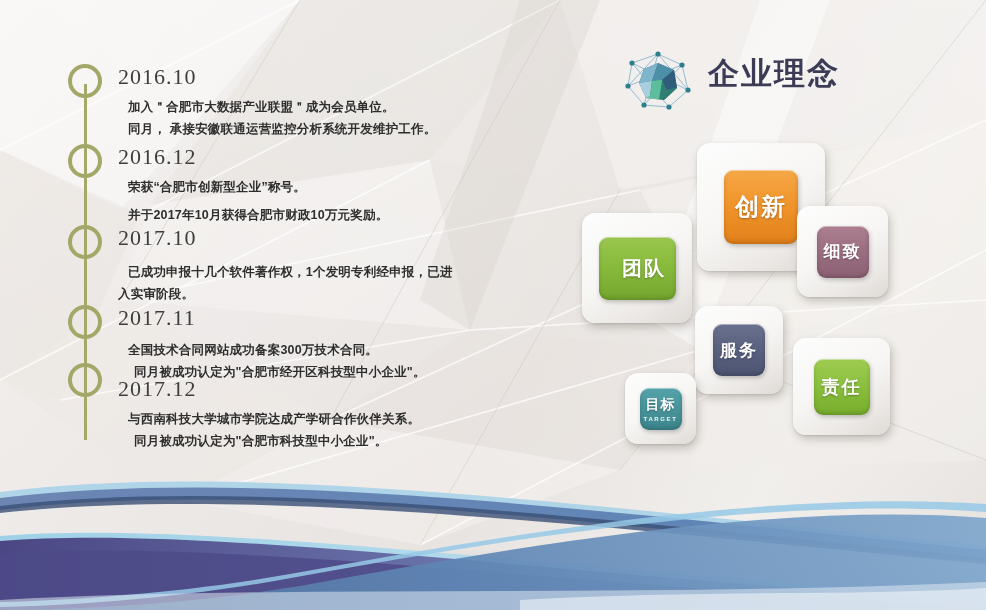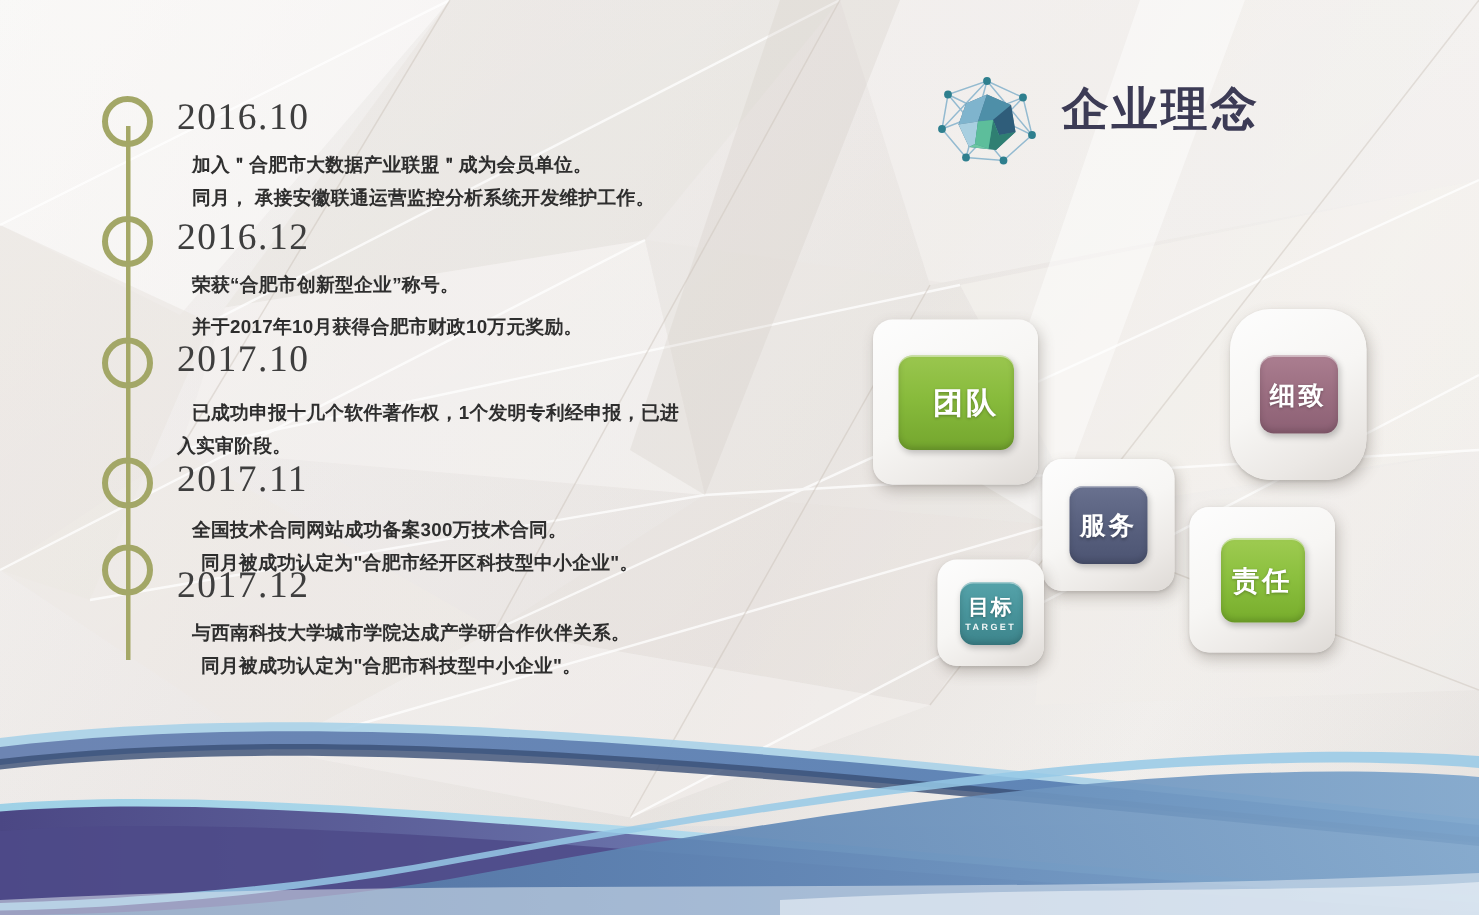--- a/index.html
+++ b/index.html
@@ -17,21 +17,21 @@
   }
   .bg-svg{position:absolute;inset:0;width:986px;height:610px;}
 
   
   .timeline{position:absolute;left:0;top:0;width:540px;height:470px;}
   .tl-axis{position:absolute;left:84px;top:84px;width:3px;height:356px;background:#a5a867;}
   .tl-node{position:absolute;width:34px;height:34px;border-radius:50%;
     border:4px solid #a3a767;background:transparent;box-sizing:border-box;}
   .tl-entry{position:absolute;left:118px;width:400px;}
   .tl-date{font-family:"Liberation Serif","DejaVu Serif",serif;
-    font-size:25px;color:#3e3e3e;letter-spacing:1px;line-height:1;}
+    font-size:22px;color:#3e3e3e;letter-spacing:1px;line-height:1;}
   .tl-lines{margin-top:9px;}
   .tl-line{font-size:12.5px;font-weight:bold;color:#2e2e2e;line-height:1.72;
     letter-spacing:.2px;white-space:nowrap;}
   .tl-line.ind{padding-left:10px;}
 
   
   .hdr{position:absolute;left:622px;top:50px;width:330px;height:60px;}
   .hdr-logo{position:absolute;left:0;top:0;width:72px;height:62px;}
   .hdr-title{position:absolute;left:86px;top:6px;font-size:31px;font-weight:bold;
     color:#3c3b55;letter-spacing:2px;line-height:1.15;
@@ -189,22 +189,27 @@
     </svg>
     <div class="hdr-title">企业理念</div>
   </div>
 
   <div class="card" style="left:582px;top:213px;width:110px;height:110px;">
     <div class="tile" style="width:63px;height:63px;background:linear-gradient(180deg,#9ac64f 0%,#88bb3c 45%,#74a62e 100%);padding-left:14px;">
       <span class="tile-label" style="font-size:20px;">团队</span>
     </div>
   </div>
 
-
-  <div class="card" style="left:820px;top:206px;width:91px;height:114px;border-radius:27px;">
+  <div class="card" style="left:697px;top:143px;width:128px;height:128px;">
+    <div class="tile" style="width:74px;height:74px;background:linear-gradient(180deg,#f5a847 0%,#f0952c 45%,#e2801a 100%);">
+      <span class="tile-label" style="font-size:24px;">创新</span>
+    </div>
+  </div>
+
+  <div class="card" style="left:797px;top:206px;width:91px;height:91px;">
     <div class="tile" style="width:52px;height:52px;background:linear-gradient(180deg,#ab7e90 0%,#9c6f82 45%,#8c6074 100%);">
       <span class="tile-label" style="font-size:17px;">细致</span>
     </div>
   </div>
 
   <div class="card" style="left:695px;top:272px;width:88px;height:88px;margin-top:34px;">
     <div class="tile" style="width:52px;height:52px;background:linear-gradient(180deg,#69718f 0%,#5a6280 45%,#4c5472 100%);">
       <span class="tile-label" style="font-size:17px;">服务</span>
     </div>
   </div>

